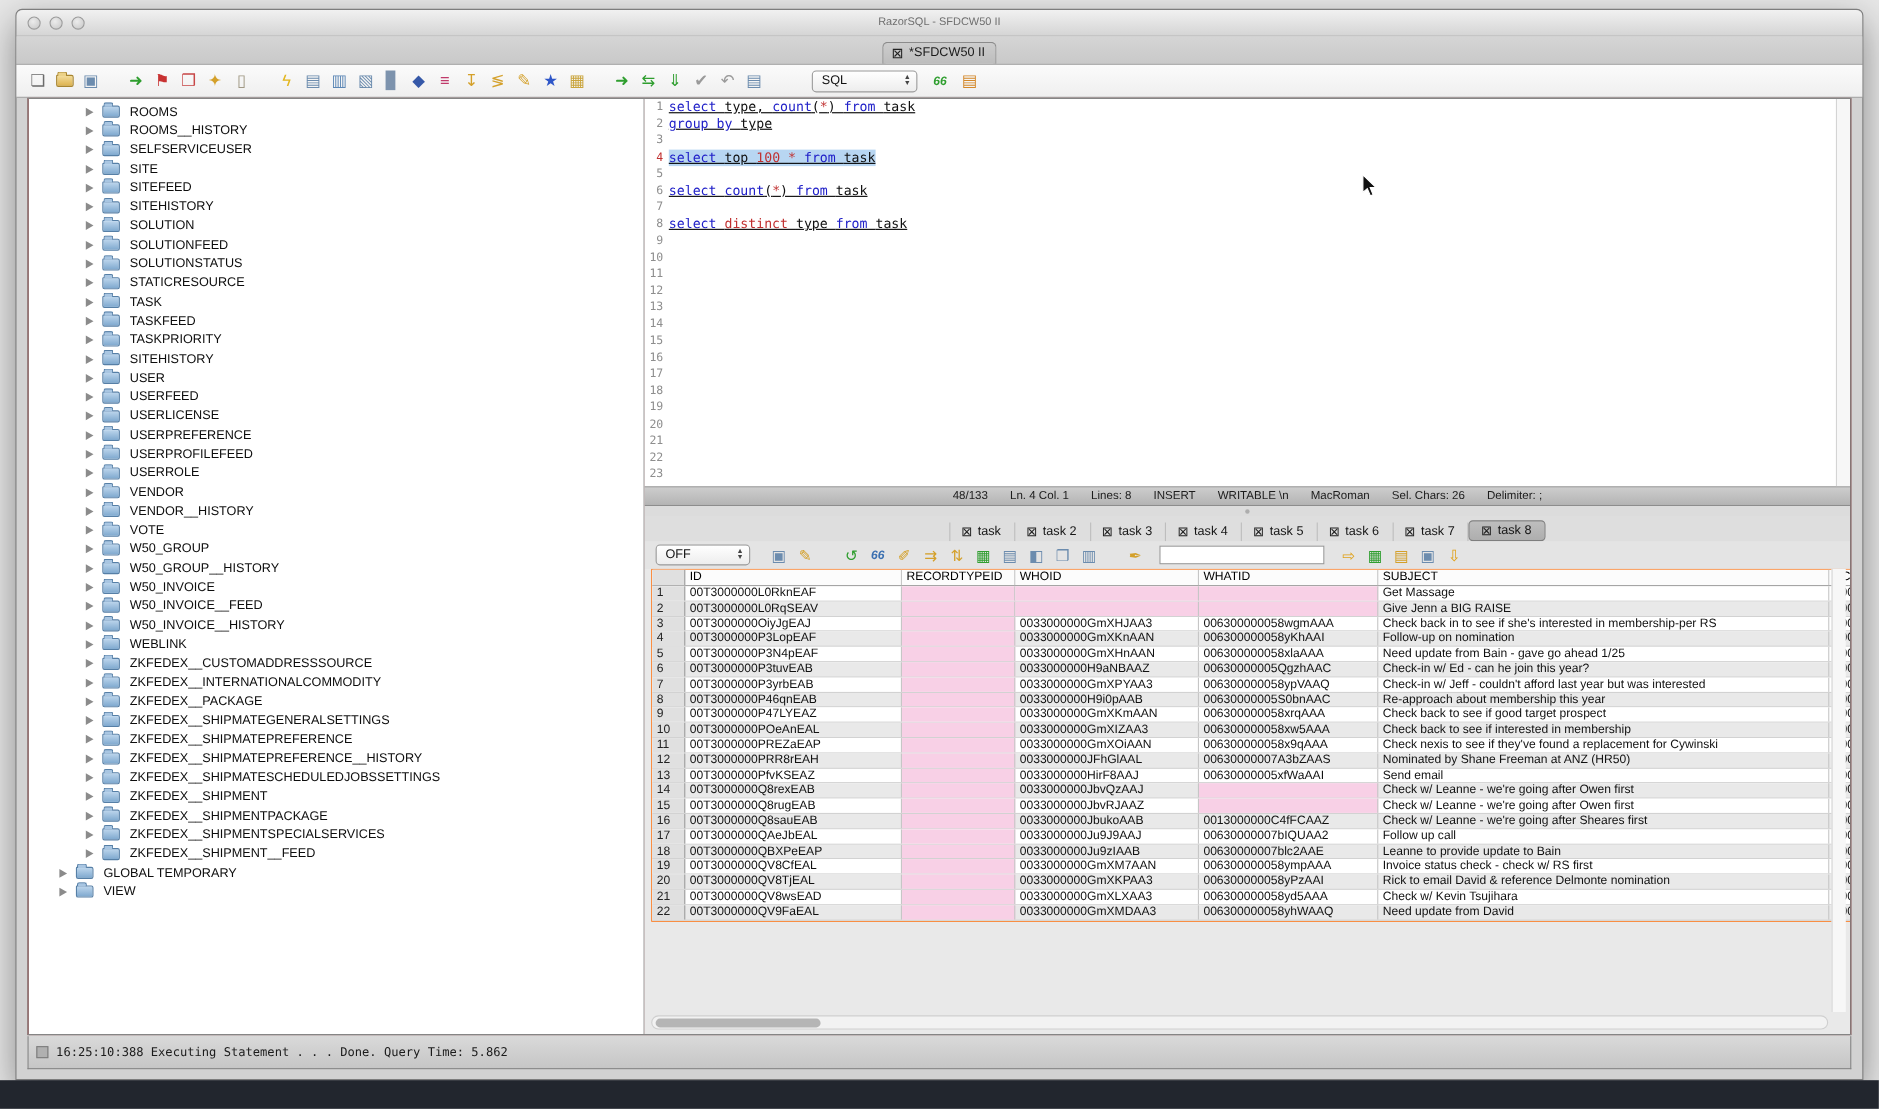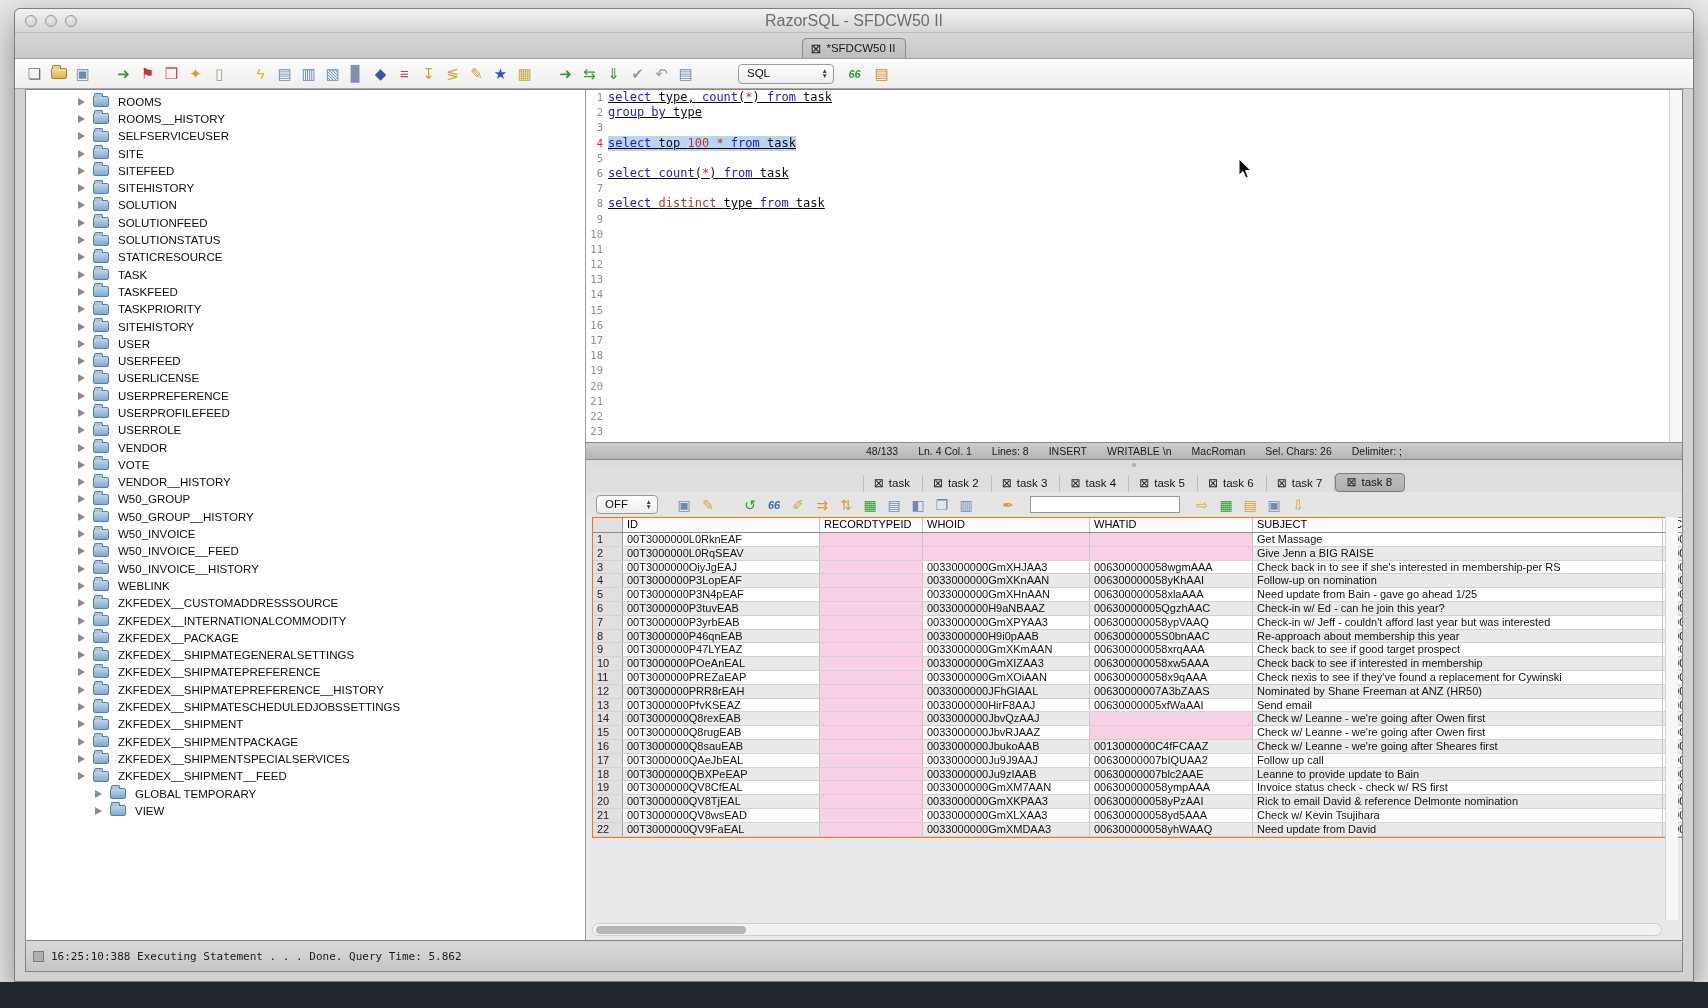--- a/index.html
+++ b/index.html
@@ -10,21 +10,21 @@
   
   #window { position:absolute; left:14px; top:8px; right:14px; bottom:26px;
             background:#d2d2d2; border:1px solid #7d7d7d; border-radius:6px 6px 0 0;
             box-shadow:0 12px 34px rgba(0,0,0,.4); }
   #titlebar { height:24px; border-radius:6px 6px 0 0; position:relative;
               background:linear-gradient(#f1f1f1,#d5d5d5); border-bottom:1px solid #bdbdbd;
               display:flex; align-items:center; justify-content:center; }
   .traffic { position:absolute; left:10px; top:6px; display:flex; gap:8px; }
   .tl-circle { width:12px; height:12px; border-radius:50%; border:1px solid #9b9b9b;
                background:radial-gradient(circle at 40% 35%, #ececec, #c6c6c6); }
-  #window-title { font-size:16px; color:#6f6f6f; }
+  #window-title { font-size:10px; color:#6f6f6f; }
 
   #tabstrip { height:26px; background:linear-gradient(#d5d5d5,#c9c9c9); border-bottom:1px solid #a2a2a2;
               display:flex; align-items:flex-end; justify-content:center; }
   #window-tab { display:flex; align-items:center; gap:5px; padding:3px 10px 4px 8px; margin-bottom:0;
                 background:linear-gradient(#cdcdcd,#bdbdbd); border:1px solid #8b8b8b; border-bottom:none;
                 border-radius:5px 5px 0 0; font-size:11.5px; color:#1a1a1a; }
   .boxx { font-size:13px; color:#222; line-height:11px; }
 
   
   #main-toolbar { height:30px; background:linear-gradient(#fbfbfb,#efefef); border-bottom:1px solid #a8a8a8;
@@ -43,21 +43,21 @@
        font-size:11.5px; color:#111; padding:1px 5px 2px 8px; }
   .stepper { display:inline-flex; flex-direction:column; font-size:6.5px; color:#444; line-height:5px; margin-left:8px; }
   #mode-select { width:96px; height:20px; margin-left:42px; margin-right:10px; }
 
   
   #content { position:absolute; left:10px; right:10px; top:80px; bottom:40px;
              border:1px solid #858585; display:flex; background:#7f1d1d; overflow:hidden; }
   #tree-pane { width:560px; background:#fff; border-right:1px solid #9a9a9a; overflow:hidden; padding-top:3px; }
   .tree-row { display:flex; align-items:center; height:17.3px; font-size:11.5px; color:#0d0d0d; white-space:nowrap; }
   .tree-row.lvl2 { padding-left:52px; }
-  .tree-row.lvl1 { padding-left:28px;margin-left:41px; }
+  .tree-row.lvl1 { padding-left:28px; }
   .twisty { width:0; height:0; border-left:7px solid #8b8b8b; border-top:4.5px solid transparent;
             border-bottom:4.5px solid transparent; margin-right:8px; }
   .tree-row .cssfolder { margin-right:9px; flex:none; }
 
   #right-pane { flex:1; display:flex; flex-direction:column; background:#dedede; overflow:hidden; }
 
   
   #editor-area { height:352px; background:#fff; position:relative; overflow:hidden;
                  font-family:"DejaVu Sans Mono", monospace; font-size:12px; }
   .ed-line { display:flex; height:15.2px; line-height:15.2px; }
@@ -83,21 +83,21 @@
   .rtab { display:flex; align-items:center; gap:5px; padding:2px 12px 3px 10px; font-size:11.5px; color:#161616;
           border-right:1px solid #bdbdbd; }
   .rtab:first-child { border-left:1px solid #bdbdbd; }
   .rtab.active { background:linear-gradient(#bebebe,#aeaeae); border:1px solid #7e7e7e; border-radius:4px;
                  margin-bottom:0px; }
   .rtab .boxx { font-size:12px; }
 
   
   #results-toolbar { height:25px; display:flex; align-items:center; padding-left:10px; background:#e4e4e4; }
   #results-toolbar .icon { width:20px; font-size:14px; }
-  #limit-select { width:62px; height:19px; margin-right:16px; }
+  #limit-select { width:86px; height:19px; margin-right:16px; }
   .rt-search { width:150px; height:17px; border:1px solid #979797; background:#fff; margin:0 8px;
                font-size:11px; padding:0 4px; font-family:"Liberation Sans",sans-serif; }
 
   
   #table-area { flex:1; position:relative; background:#e9e9e9; padding:0 6px; overflow:hidden; }
   #grid { border:1px solid #f97316; background:#fff; width:1104px; }
   .g-row { display:flex; height:13.8px; line-height:13.2px; font-size:11px; color:#111;
            border-bottom:1px solid #d2d2d2; background:#fff; }
   .g-row.even { background:#e9e9e9; }
   .g-row.head { height:15px; background:#fcfcfc; border-bottom:1px solid #8f8f8f; color:#000; }
@@ -293,26 +293,26 @@
           <span>USERROLE</span>
         </div>
         <div class="tree-row lvl2">
           <span class="twisty"></span>
           <span class="cssfolder"></span>
           <span>VENDOR</span>
         </div>
         <div class="tree-row lvl2">
           <span class="twisty"></span>
           <span class="cssfolder"></span>
+          <span>VENDOR__HISTORY</span>
+        </div>
+        <div class="tree-row lvl2">
+          <span class="twisty"></span>
+          <span class="cssfolder"></span>
           <span>VOTE</span>
-        </div>
-        <div class="tree-row lvl2">
-          <span class="twisty"></span>
-          <span class="cssfolder"></span>
-          <span>VENDOR__HISTORY</span>
         </div>
         <div class="tree-row lvl2">
           <span class="twisty"></span>
           <span class="cssfolder"></span>
           <span>W50_GROUP</span>
         </div>
         <div class="tree-row lvl2">
           <span class="twisty"></span>
           <span class="cssfolder"></span>
           <span>W50_GROUP__HISTORY</span>

